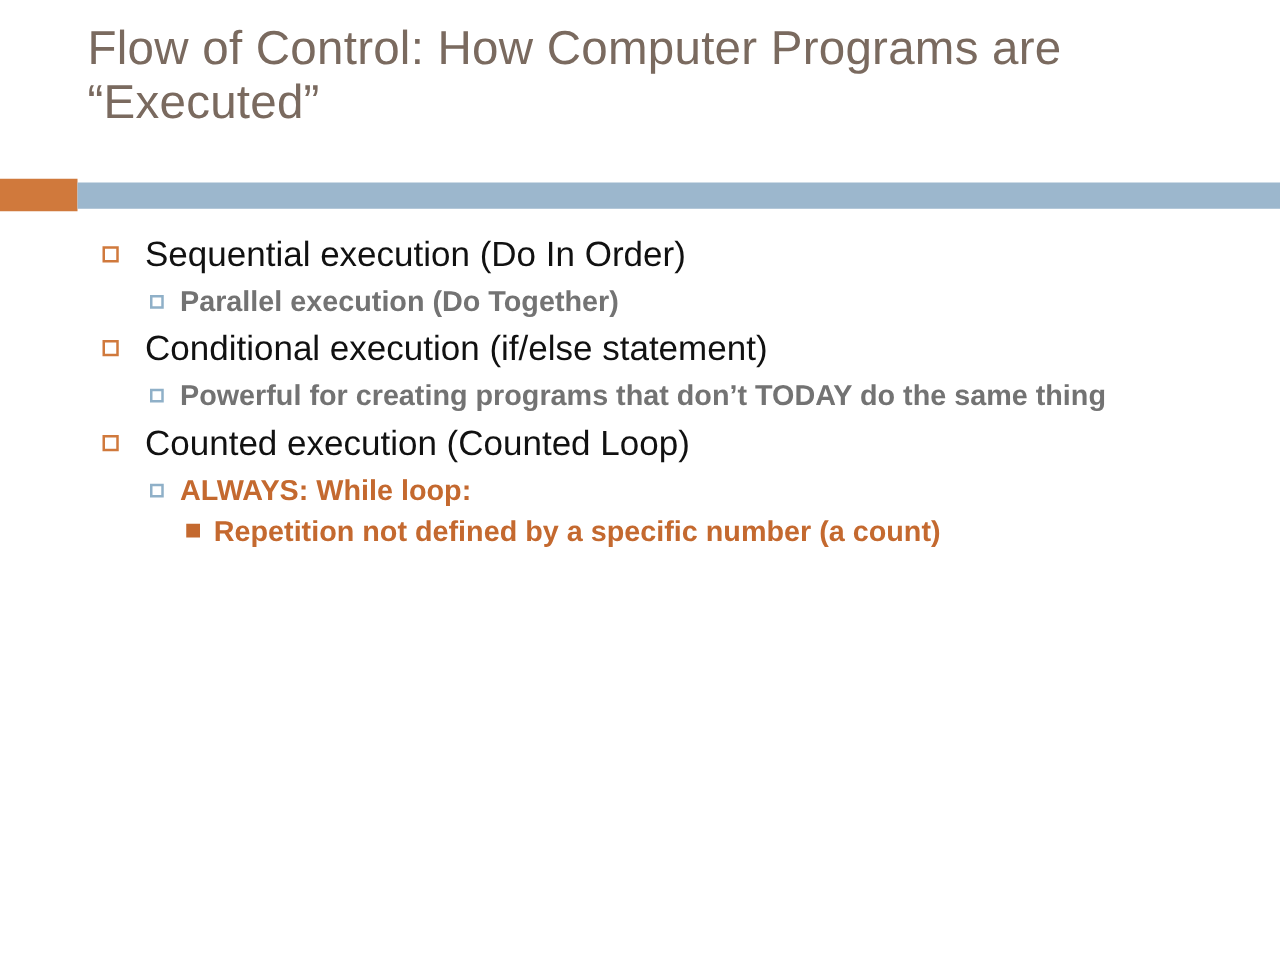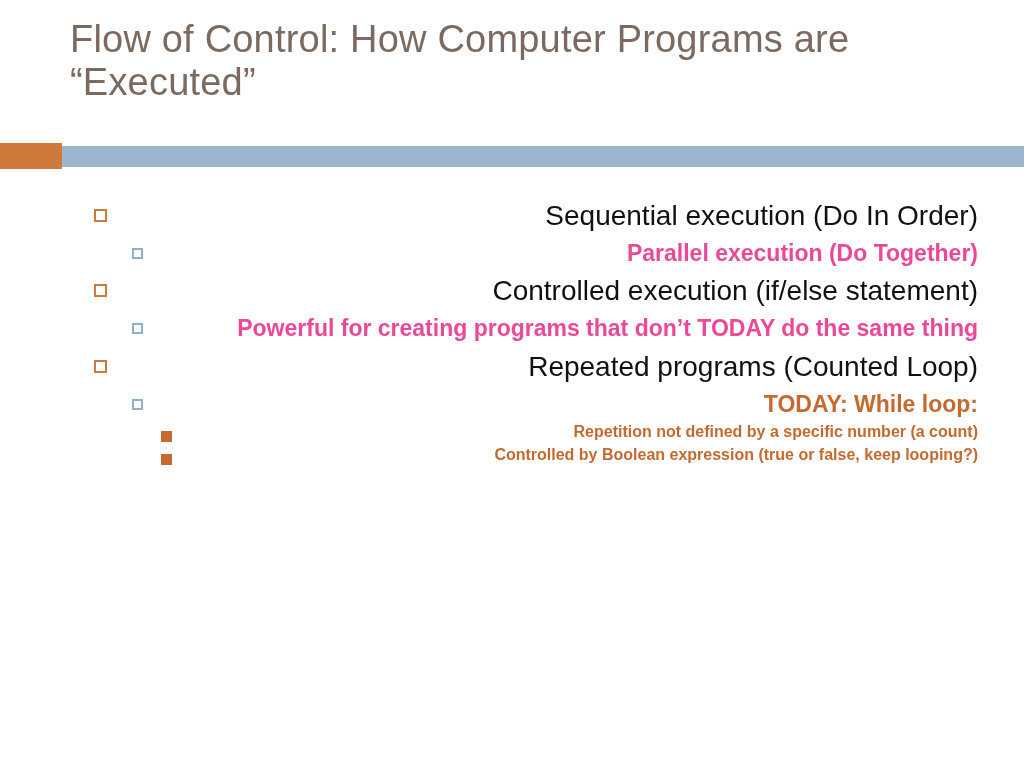--- a/index.html
+++ b/index.html
@@ -59,23 +59,22 @@
   }
   .body-block {
     position: absolute;
     left: 70px;
     top: 180px;
     right: 30px;
   }
 
   ul.lv1 {
     list-style: none;
-    margin: 16px;
-    padding: 0;
-    text-align: right;
+    margin: 4px;
+    padding: 0;
   }
   li.l1 {
     position: relative;
     padding-left: 42px;
     margin-bottom: 2px;
     font-size: 28px;
     line-height: 1.42;
     color: #111111;
   }
   li.l1 > .bullet {
@@ -92,21 +91,21 @@
     list-style: none;
     margin: 0;
     padding: 0;
   }
   li.l2 {
     position: relative;
     padding-left: 28px;
     margin-bottom: 1px;
     font-size: 23px;
     line-height: 1.42;
-    color: #ec4899;
+    color: #737373;
     font-weight: bold;
   }
   li.l2 > .bullet {
     position: absolute;
     left: 4px;
     top: 11px;
     width: 11px;
     height: 11px;
     border: 2px solid #8fb0c8;
     box-sizing: border-box;
@@ -120,21 +119,21 @@
   }
   ul.lv3 {
     list-style: none;
     margin: 0;
     padding: 0;
   }
   li.l3 {
     position: relative;
     padding-left: 27px;
     margin-bottom: 0px;
-    font-size: 16px;
+    font-size: 23px;
     line-height: 1.42;
     color: #c4692f;
     font-weight: bold;
   }
   li.l3 > .bullet {
     position: absolute;
     left: 5px;
     top: 10px;
     width: 11px;
     height: 11px;
@@ -173,48 +172,44 @@
             <li class="l2">
               <span class="bullet"></span>
               <span class="l2-text">Parallel execution (Do Together)</span>
             </li>
           </ul>
         </div>
       </li>
 
       <li class="l1">
         <span class="bullet"></span>
-        <span class="l1-text">Controlled execution (if/else statement)</span>
+        <span class="l1-text">Conditional execution (if/else statement)</span>
         <div class="sub-wrap">
           <ul class="lv2">
             <li class="l2">
               <span class="bullet"></span>
               <span class="l2-text">Powerful for creating programs that don’t TODAY do the same thing</span>
             </li>
           </ul>
         </div>
       </li>
 
       <li class="l1">
         <span class="bullet"></span>
-        <span class="l1-text">Repeated programs (Counted Loop)</span>
+        <span class="l1-text">Counted execution (Counted Loop)</span>
         <div class="sub-wrap">
           <ul class="lv2">
             <li class="l2 accent">
               <span class="bullet"></span>
-              <span class="l2-text">TODAY: While loop:</span>
+              <span class="l2-text">ALWAYS: While loop:</span>
               <div class="sub-wrap">
                 <ul class="lv3">
                   <li class="l3">
                     <span class="bullet"></span>
                     <span class="l3-text">Repetition not defined by a specific number (a count)</span>
-                  </li>
-                  <li class="l3">
-                    <span class="bullet"></span>
-                    <span class="l3-text">Controlled by Boolean expression (true or false, keep looping?)</span>
                   </li>
                 </ul>
               </div>
             </li>
           </ul>
         </div>
       </li>
 
     </ul>
   </div>

